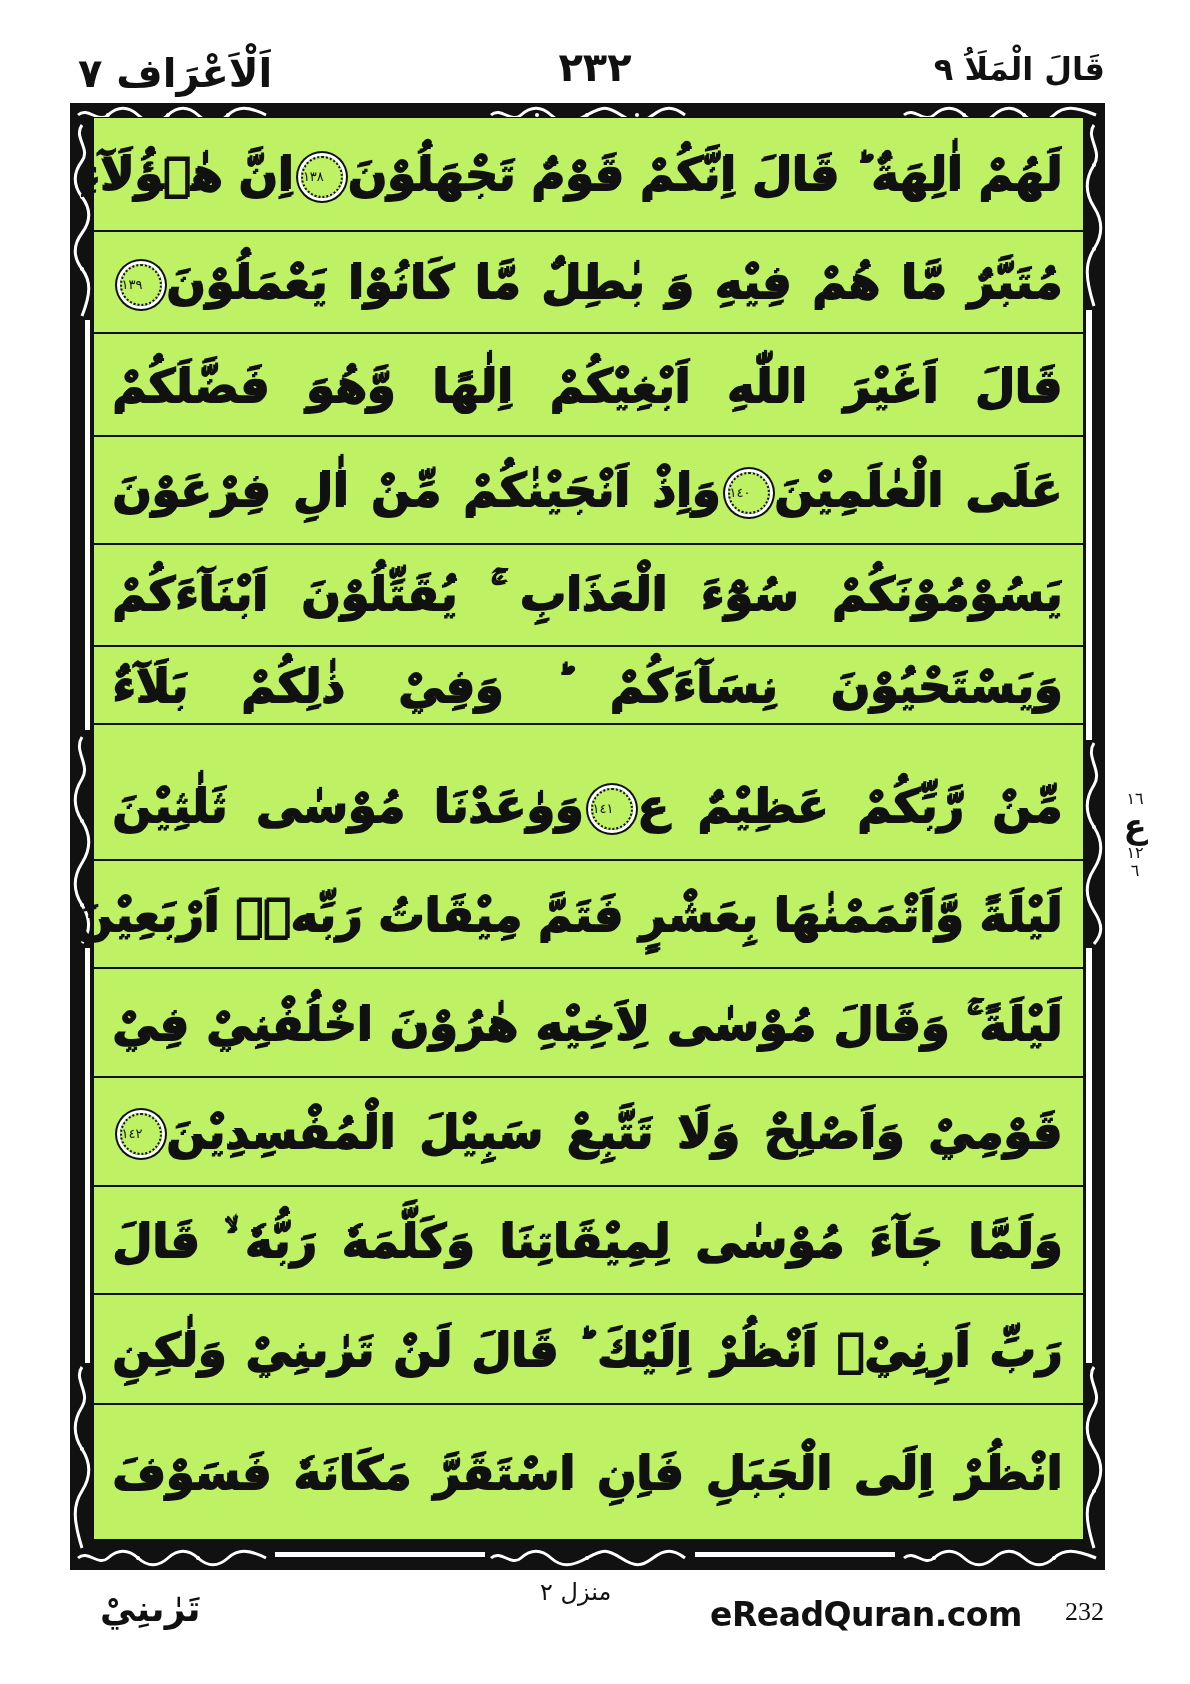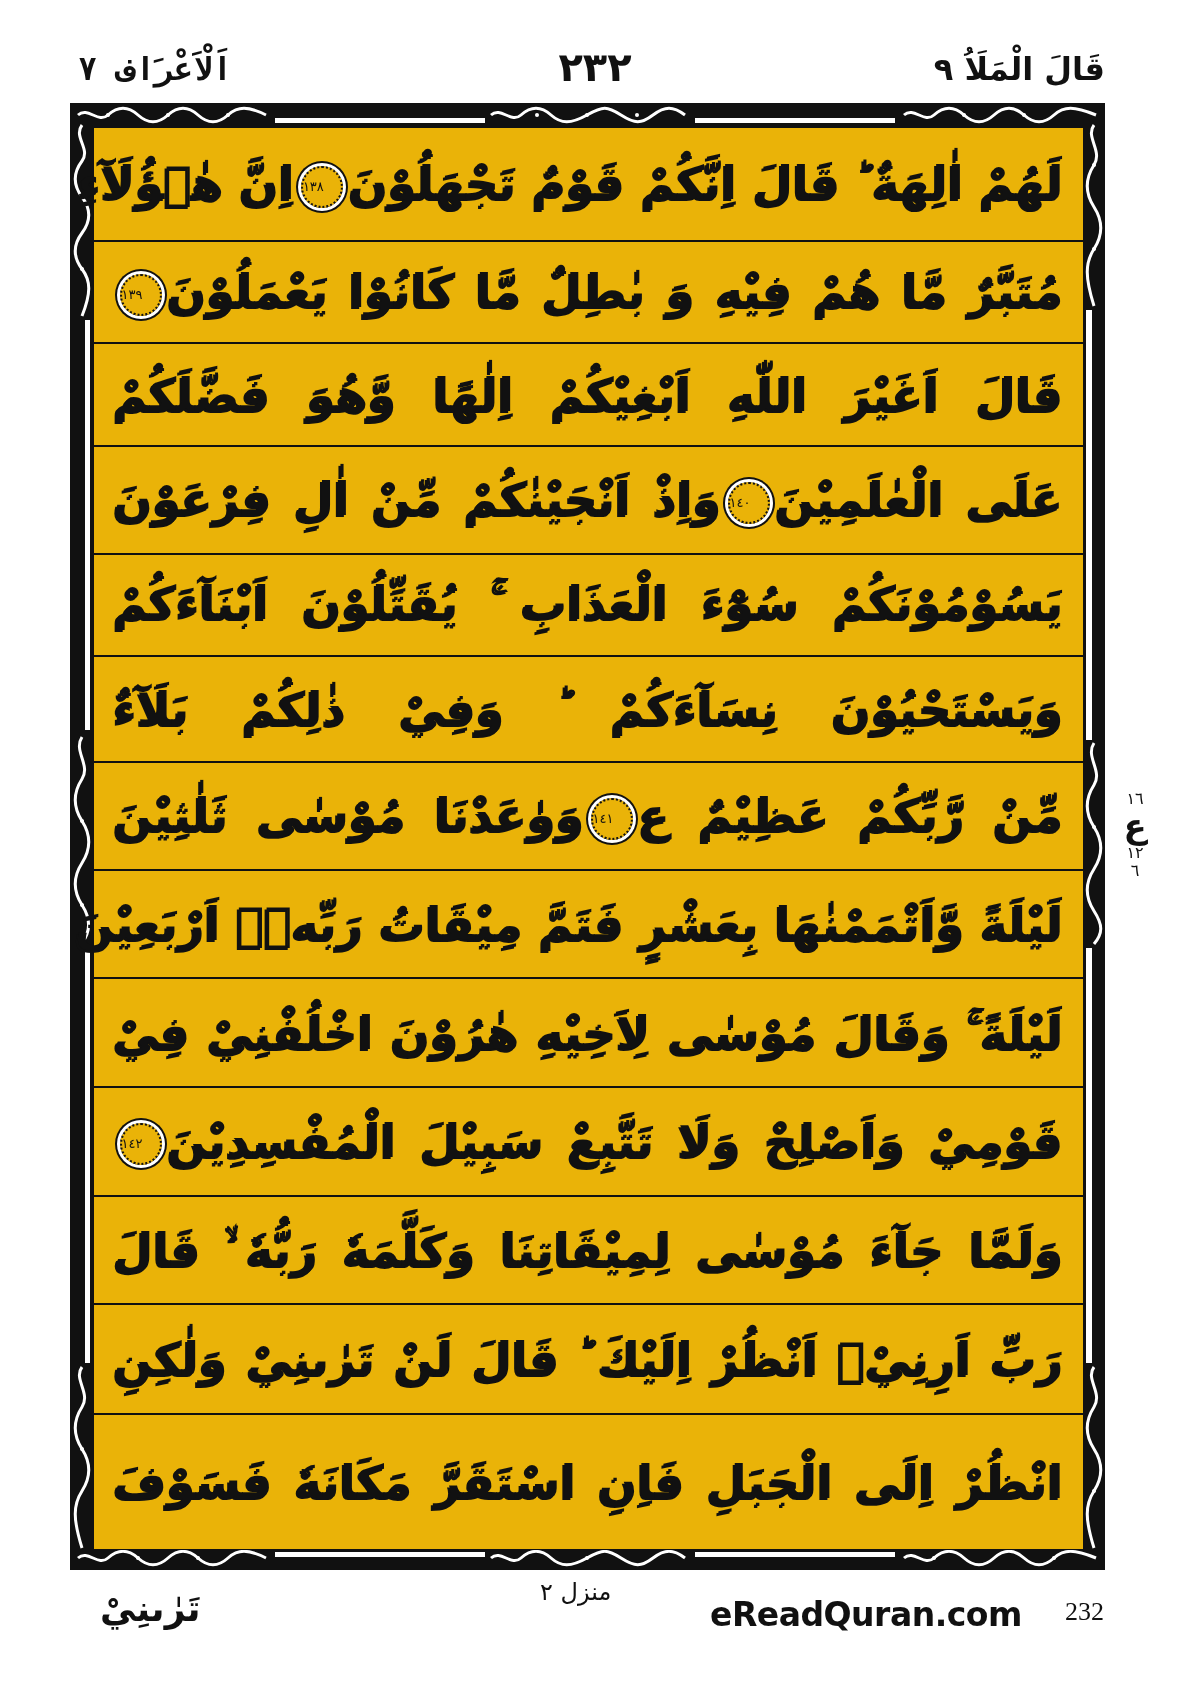--- a/index.html
+++ b/index.html
@@ -4,31 +4,31 @@
 <style>
   html, body { margin: 0; padding: 0; }
   body {
     width: 1190px; height: 1684px; background: #ffffff; position: relative;
     overflow: hidden; color: #111;
     font-family: "DejaVu Sans", sans-serif;
   }
   
   .hdr { position: absolute; top: 50px; height: 50px; font-family: "DejaVu Sans", sans-serif; color: #111; direction: rtl; white-space: nowrap; }
   .hdr-right { right: 85px; font-size: 32px; font-weight: bold; }
-  .hdr-left { left: 78px; font-size: 32px; font-weight: bold; font-family: Liberation Mono, monospace; }
+  .hdr-left { left: 78px; font-size: 40px; font-weight: bold; }
   .hdr-center { left: 0; width: 1190px; text-align: center; font-size: 40px; font-weight: bold; letter-spacing: 2px; top: 44px; }
 
   
   .frame {
     position: absolute; left: 70px; top: 103px; width: 1035px; height: 1467px;
     background: #111;
   }
   .panel {
-    position: absolute; left: 93px; top: 127px; width: 991px; height: 1423px;
-    background: #eab308; border: 1.5px solid #111; box-sizing: border-box;
+    position: absolute; left: 93px; top: 117px; width: 991px; height: 1423px;
+    background: #bef264; border: 1.5px solid #111; box-sizing: border-box;
   }
   
   .stripe { position: absolute; background: #fff; }
   
   .orn { position: absolute; overflow: hidden; }
   .orn svg { display: block; width: 100%; height: 100%; }
 
   
   .line {
     position: absolute; left: 0; width: 100%;
@@ -178,21 +178,21 @@
   </div>
   <div class="line" style="top:216px; height:103px;">
     <span class="line-text">قَالَ اَغَيْرَ اللّٰهِ اَبْغِيْكُمْ اِلٰهًا وَّهُوَ فَضَّلَكُمْ</span>
   </div>
   <div class="line" style="top:319px; height:108px;">
     <span class="line-text"><span>عَلَى الْعٰلَمِيْنَ</span><span class="ayah">١٤٠</span><span>وَاِذْ اَنْجَيْنٰكُمْ مِّنْ اٰلِ فِرْعَوْنَ</span></span>
   </div>
   <div class="line" style="top:423px; height:106px;">
     <span class="line-text">يَسُوْمُوْنَكُمْ سُوْٓءَ الْعَذَابِ ۚ يُقَتِّلُوْنَ اَبْنَآءَكُمْ</span>
   </div>
-  <div class="line" style="top:529px; height:106px;">
+  <div class="line" style="top:529px; height:78px;">
     <span class="line-text">وَيَسْتَحْيُوْنَ نِسَآءَكُمْ ؕ وَفِيْ ذٰلِكُمْ بَلَآءٌ</span>
   </div>
   <div class="line" style="top:635px; height:108px;">
     <span class="line-text"><span>مِّنْ رَّبِّكُمْ عَظِيْمٌ ع</span><span class="ayah">١٤١</span><span>وَوٰعَدْنَا مُوْسٰى ثَلٰثِيْنَ</span></span>
   </div>
   <div class="line" style="top:743px; height:108px;">
     <span class="line-text">لَيْلَةً وَّاَتْمَمْنٰهَا بِعَشْرٍ فَتَمَّ مِيْقَاتُ رَبِّهٖۤ اَرْبَعِيْنَ</span>
   </div>
   <div class="line" style="top:851px; height:109px;">
     <span class="line-text">لَيْلَةً ۚ وَقَالَ مُوْسٰى لِاَخِيْهِ هٰرُوْنَ اخْلُفْنِيْ فِيْ</span>

